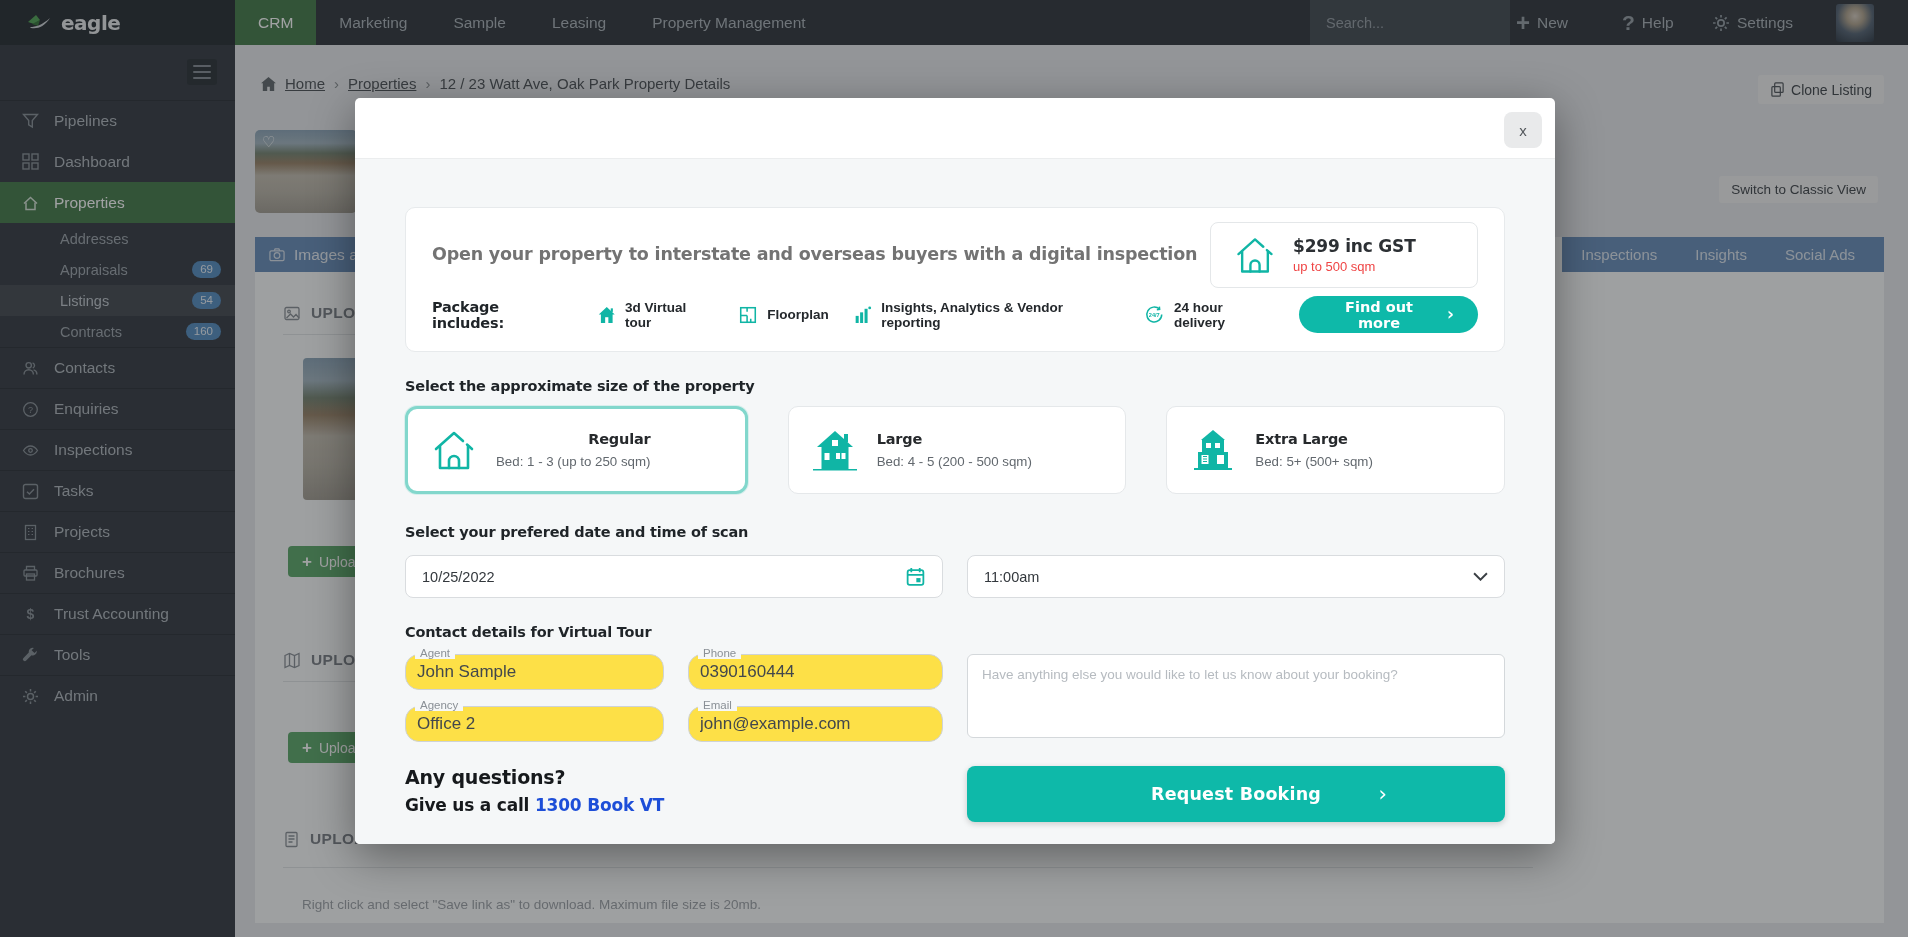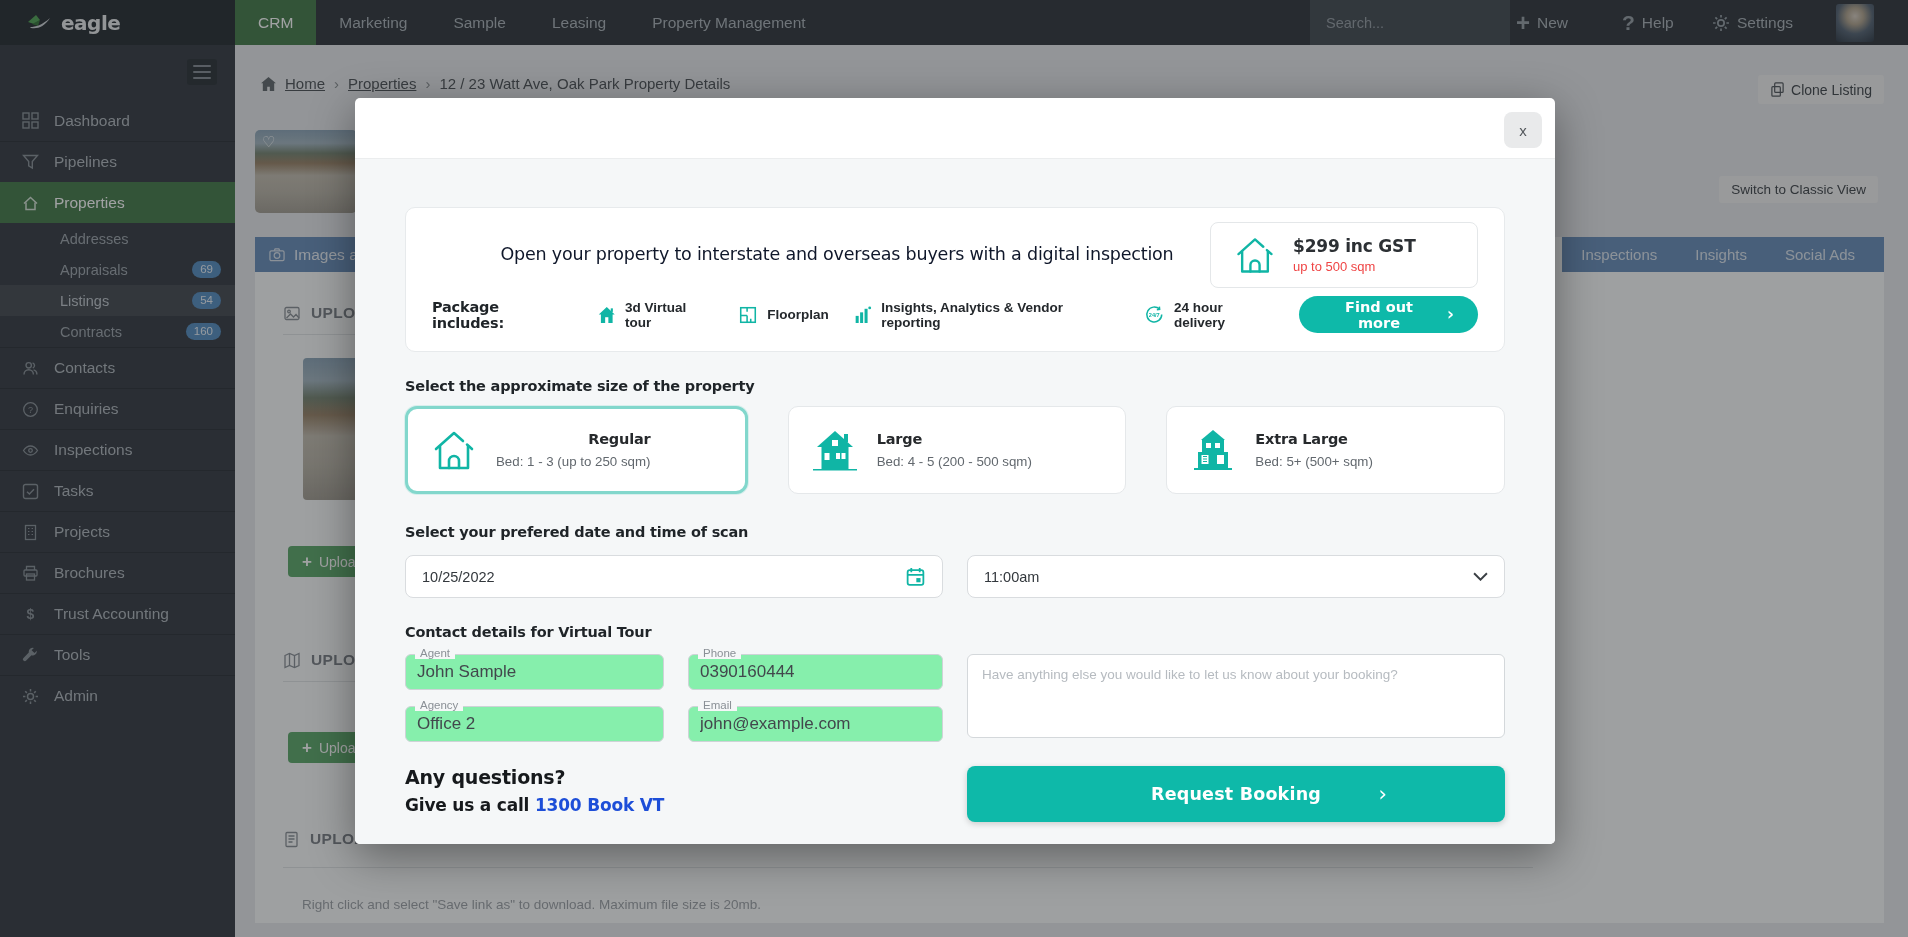--- a/index.html
+++ b/index.html
@@ -63,21 +63,21 @@
   
   .overlay{position:absolute;inset:0;background:rgba(8,10,12,0.38);z-index:40;}
   .modal{position:absolute;left:355px;top:98px;width:1200px;height:746px;background:#fff;border-radius:5px;box-shadow:0 12px 45px rgba(0,0,0,0.4);z-index:50;box-sizing:border-box;}
   .mhead{position:relative;height:60px;border-bottom:1px solid #ebedee;}
   .mclose{position:absolute;right:13px;top:14px;width:38px;height:36px;background:#e9eaeb;border:none;border-radius:8px;color:#54585c;font-size:15px;font-family:"Liberation Sans",sans-serif;}
   .mbody{position:relative;height:685px;background:#f5f7f8;border-radius:0 0 5px 5px;padding:48px 50px 0;box-sizing:border-box;}
   .df{font-family:"DejaVu Sans",sans-serif;letter-spacing:-0.2px;}
   .teal{color:#1d4ed8;}
 
   .banner{position:relative;background:#fff;border:1px solid #e7eaec;border-radius:10px;height:145px;box-sizing:border-box;padding:20px 26px;}
-  .headline{margin-top:16px;font-size:17.5px;font-weight:normal;color:#0f172a;width:810px;text-align:center;}
+  .headline{margin-top:16px;font-size:17.5px;font-weight:bold;color:#737373;width:810px;}
   .pricebox{position:absolute;right:26px;top:14px;width:268px;height:66px;border:1px solid #e4e7e9;border-radius:8px;background:#fff;display:flex;align-items:center;gap:16px;padding:0 4px 0 22px;box-sizing:border-box;}
   .price1{font-size:17px;font-weight:bold;color:#2c3034;}
   .price2{font-size:13px;color:#ef4444;margin-top:3px;}
   .pkrow{position:absolute;left:26px;right:26px;bottom:18px;display:flex;align-items:center;gap:24px;}
   .pklabel{font-size:14.5px;font-weight:bold;color:#1f2428;}
   .pkitem{display:flex;align-items:center;gap:9px;font-size:13.5px;font-weight:bold;color:#24282c;}
   .findout{margin-left:auto;height:37px;padding:0 24px;border:none;border-radius:19px;background:#0eb9a9;color:#fff;font-size:14.5px;font-weight:bold;display:inline-flex;align-items:center;gap:12px;font-family:"DejaVu Sans",sans-serif;}
   .arr{font-size:17px;line-height:1;}
 
   .sechead{font-size:14.5px;font-weight:bold;color:#1f2428;}
@@ -85,21 +85,21 @@
   .scard{flex:1;height:88px;background:#fff;border:1px solid #e5e8ea;border-radius:10px;display:flex;align-items:center;gap:18px;padding-left:22px;box-sizing:border-box;}
   .scard.selected{border:3px solid #82d7cc;border-radius:12px;box-shadow:0 0 0 1px rgba(130,215,204,0.25);text-align:right;}
   .scname{font-size:14.5px;font-weight:bold;color:#26292c;margin-bottom:7px;}
   .scbeds{font-size:13.3px;color:#62686e;}
 
   .schrow{display:flex;gap:24px;margin-top:15px;}
   .field{height:43px;background:#fff;border:1px solid #d9dcdf;border-radius:8px;display:flex;align-items:center;padding:0 16px;box-sizing:border-box;font-size:14.5px;color:#33383d;width:538px;justify-content:space-between;}
 
   .contact{display:flex;gap:24px;margin-top:14px;}
   .cgrid{width:538px;display:grid;grid-template-columns:259px 255px;column-gap:24px;row-gap:16px;}
-  .finput{position:relative;height:34px;border:1px solid #ced3d7;border-radius:6px;background:#86efac;}
+  .finput{position:relative;height:34px;border:1px solid #ced3d7;border-radius:14px;background:#fde047;}
   .finput label{position:absolute;top:-8px;left:9px;background:#f5f7f8;padding:0 5px;font-size:11.5px;color:#8a9096;}
   .finput input{width:100%;height:100%;border:none;outline:none;background:transparent;padding:0 11px;box-sizing:border-box;font-size:17px;color:#42474c;font-family:"Liberation Sans",sans-serif;}
   .msg{width:538px;height:84px;border:1px solid #d4d8db;border-radius:6px;background:#fff;resize:none;padding:12px 14px;box-sizing:border-box;font-size:13.5px;color:#42474c;font-family:"Liberation Sans",sans-serif;}
   .msg::placeholder{color:#b6bbc0;}
 
   .mfoot{display:flex;margin-top:24px;align-items:flex-start;}
   .q1{font-size:19px;font-weight:bold;color:#16191c;}
   .q2{font-size:17px;font-weight:bold;color:#16191c;margin-top:7px;}
   .reqbtn{position:relative;margin-left:auto;width:538px;height:56px;border:none;border-radius:8px;background:#0eb9a9;color:#fff;font-size:17.5px;font-weight:bold;font-family:"DejaVu Sans",sans-serif;letter-spacing:0.2px;box-shadow:0 2px 6px rgba(0,0,0,0.18);}
   .reqbtn .rarr{position:absolute;right:118px;top:50%;transform:translateY(-50%);font-size:21px;font-weight:normal;}
@@ -144,34 +144,34 @@
     <div class="avatar" data-interactable="true"></div>
   </div>
 
   <div class="sidebar" data-interactable="false">
     <div class="burger" data-interactable="true">
         <span></span>
         <span></span>
         <span></span>
       </div>
     <div class="snav">
+      <div class="srow" data-interactable="true">
+        <svg class="sic" data-interactable="false" viewBox="0 0 17 17" fill="none" stroke="currentColor" stroke-width="1.4">
+            <path d="M1.5 1.5h14l-5.2 6v6.5l-3.6-2.2V7.5z"></path>
+          </svg>
+        <span data-interactable="false">Pipelines</span>
+      </div>
       <div class="srow" style="border-top:none;" data-interactable="true">
         <svg class="sic" data-interactable="false" viewBox="0 0 17 17" fill="none" stroke="currentColor" stroke-width="1.4">
             <rect x="1" y="1" width="6" height="6"></rect>
             <rect x="10" y="1" width="6" height="6"></rect>
             <rect x="1" y="10" width="6" height="6"></rect>
             <rect x="10" y="10" width="6" height="6"></rect>
           </svg>
         <span data-interactable="false">Dashboard</span>
-      </div>
-      <div class="srow" data-interactable="true">
-        <svg class="sic" data-interactable="false" viewBox="0 0 17 17" fill="none" stroke="currentColor" stroke-width="1.4">
-            <path d="M1.5 1.5h14l-5.2 6v6.5l-3.6-2.2V7.5z"></path>
-          </svg>
-        <span data-interactable="false">Pipelines</span>
       </div>
       <div class="srow active" data-interactable="true">
         <svg class="sic" data-interactable="false" viewBox="0 0 17 17" fill="none" stroke="currentColor" stroke-width="1.5">
             <path d="M2 8.5 8.5 2.5 15 8.5"></path>
             <path d="M4 7.5V14.5h9V7.5"></path>
           </svg>
         <span data-interactable="false">Properties</span>
       </div>
       <div class="srow sub" data-interactable="true">
         <span data-interactable="false">Addresses</span>

